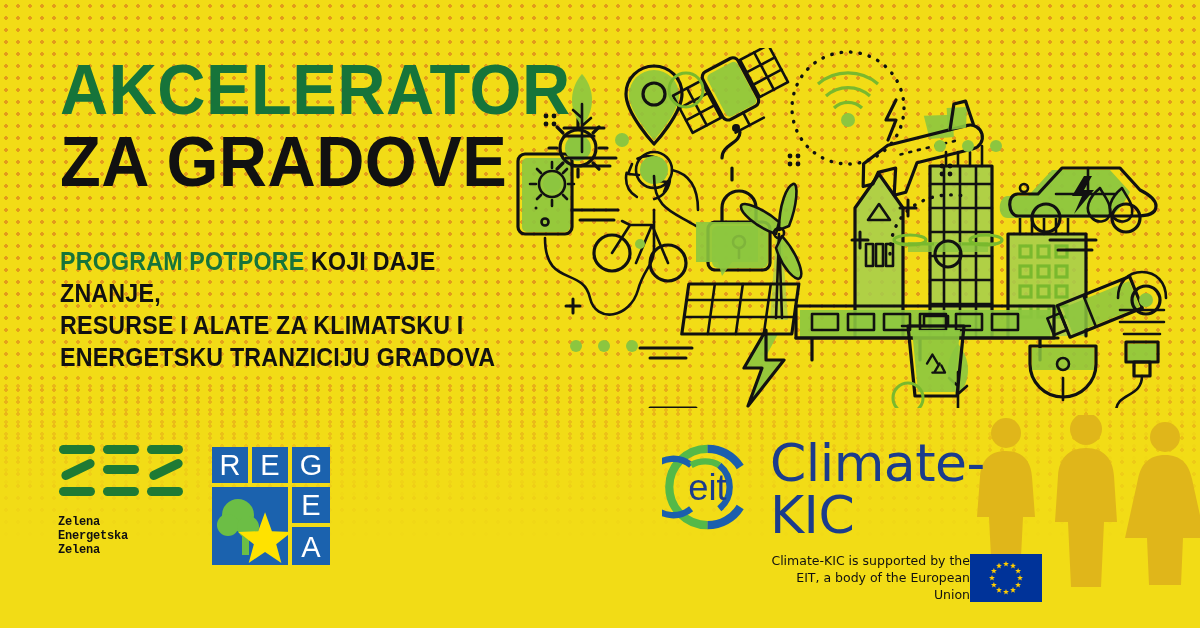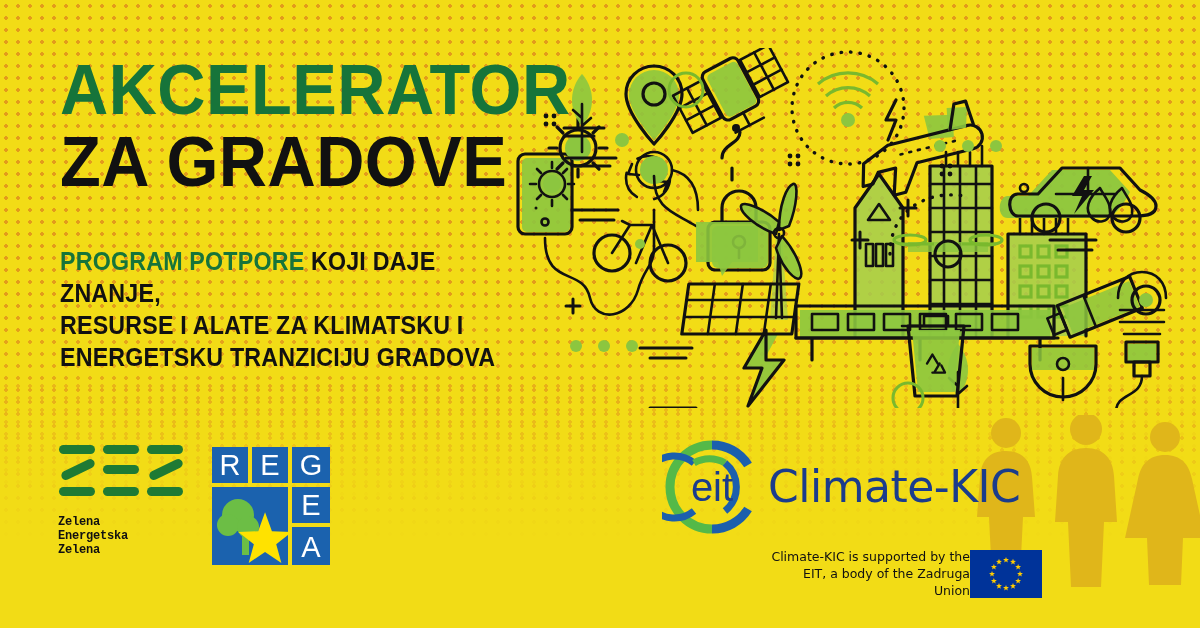--- a/index.html
+++ b/index.html
@@ -136,25 +136,25 @@
     text-align: center;
     font-family: "Liberation Sans", sans-serif;
     font-size: 19px;
     color: #111111;
     letter-spacing: 4px;
   }
   .udruga-txt b { font-weight: 700; letter-spacing: 3px; }
 
   
   .eitkic { left: 662px; top: 12px; width: 380px; }
-  .eitkic-top { display: flex; align-items: center; gap: 6px; }
+  .eitkic-top { display: flex; gap: 17px; }
   .kic-word {
     font-family: "DejaVu Sans", sans-serif;
     font-weight: 400;
-    font-size: 44px;
+    font-size: 52px;
     color: #1B3C8C;
     letter-spacing: -0.5px;
     line-height: 1;
   }
   .eitkic-bot {
     display: flex;
     align-items: center;
     gap: 0;
     margin-top: 12px;
     margin-left: 108px;
@@ -547,21 +547,21 @@
           <path d="M32 26a31 31 0 1 0 0 48" fill="none" stroke="#1B5FAD" stroke-width="7"></path>
           <path d="M32 26a31 31 0 0 1 31 0" fill="none" stroke="#54B948" stroke-width="7"></path>
           <path d="M63 26a31 31 0 0 1 0 48" fill="none" stroke="#1B5FAD" stroke-width="7"></path>
           <text x="50" y="64" text-anchor="middle" font-family="Liberation Sans, sans-serif" font-size="40" fill="#1B3C8C">eit</text>
         </svg>
         <div class="kic-word">Climate-KIC</div>
       </div>
       <div class="eitkic-bot">
         <div class="kic-support">
           <div>Climate-KIC is supported by the</div>
-          <div>EIT, a body of the Zadruga Union</div>
+          <div>EIT, a body of the European Union</div>
         </div>
         <svg class="eu-flag" width="72" height="48" viewBox="0 0 72 48">
           <rect width="72" height="48" fill="#003399"></rect>
           <g fill="#FFCC00" id="eu-stars">
               <path d="M36.00 6.90L36.77 8.95L38.95 9.04L37.24 10.40L37.82 12.51L36.00 11.30L34.18 12.51L34.76 10.40L33.05 9.04L35.23 8.95Z"></path>
               <path d="M43.00 8.78L43.77 10.82L45.95 10.92L44.24 12.28L44.82 14.38L43.00 13.18L41.18 14.38L41.76 12.28L40.05 10.92L42.23 10.82Z"></path>
               <path d="M48.12 13.90L48.89 15.95L51.07 16.04L49.36 17.40L49.95 19.51L48.12 18.30L46.30 19.51L46.89 17.40L45.18 16.04L47.36 15.95Z"></path>
               <path d="M50.00 20.90L50.77 22.95L52.95 23.04L51.24 24.40L51.82 26.51L50.00 25.30L48.18 26.51L48.76 24.40L47.05 23.04L49.23 22.95Z"></path>
               <path d="M48.12 27.90L48.89 29.95L51.07 30.04L49.36 31.40L49.95 33.51L48.12 32.30L46.30 33.51L46.89 31.40L45.18 30.04L47.36 29.95Z"></path>
               <path d="M43.00 33.02L43.77 35.07L45.95 35.17L44.24 36.53L44.82 38.63L43.00 37.43L41.18 38.63L41.76 36.53L40.05 35.17L42.23 35.07Z"></path>

